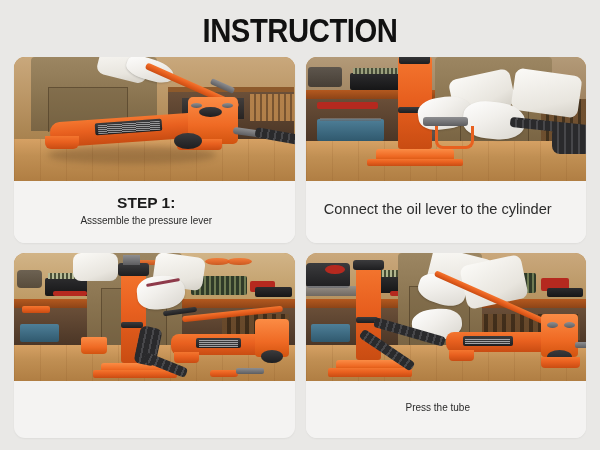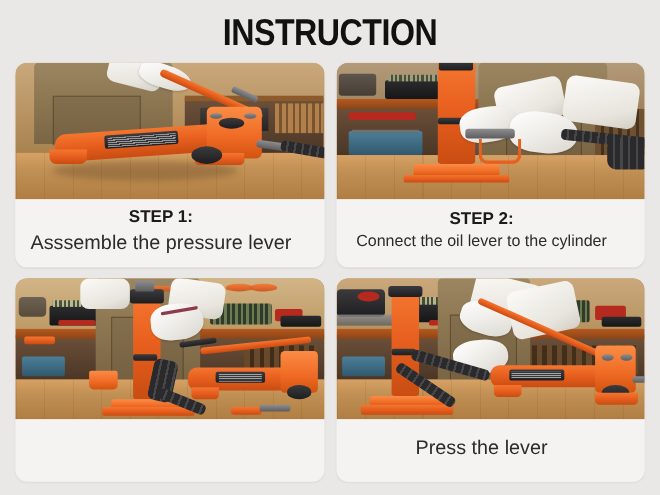--- a/index.html
+++ b/index.html
@@ -70,21 +70,21 @@
     padding: 2px 20px 6px 4px;
     box-sizing: border-box;
   }
   .step-label {
     font-weight: bold;
     font-size: 15.5px;
     color: #1b1b1b;
     line-height: 1.35;
   }
   .step-desc {
-    font-size: 18px;
+    font-size: 10px;
     color: #2b2b2b;
     line-height: 1.3;
     white-space: nowrap;
   }
   .card.wide .step-desc { font-size: 14.6px; }
 
   
   .layer { position: absolute; }
   .wall {
     left: 0; top: 0; width: 100%; height: 62%;
@@ -247,21 +247,20 @@
         <div class="layer glove" style="left:40%;top:32%;width:19%;height:26%;transform:rotate(-8deg);"></div>
         <div class="layer sleeve" style="left:74%;top:12%;width:24%;height:34%;transform:rotate(8deg);"></div>
         <div class="layer glove" style="left:56%;top:36%;width:22%;height:30%;transform:rotate(6deg);"></div>
 
         <div class="layer plate" style="left:42%;top:48%;width:16%;height:8%;border-radius:3px;"></div>
         <div class="layer" style="left:46%;top:56%;width:12%;height:16%;border:3px solid #e8601f;border-top:none;border-radius:0 0 8px 8px;"></div>
         <div class="layer hose" style="left:73%;top:52%;width:28%;height:8%;transform:rotate(6deg);"></div>
         <div class="layer hose" style="left:88%;top:56%;width:14%;height:22%;border-radius:8px;"></div>
       </div>
       <div class="caption">
-        <div class="step-label">STEP 2:</div>
         <div class="step-desc">Connect the oil lever to the cylinder</div>
       </div>
     </div>
 
     <div class="card row2">
       <div class="photo">
         <div class="layer wall" style="height:70%;background:linear-gradient(180deg,#d2b487 0%,#bb9760 60%,#a8834c 100%);"></div>
         <div class="layer bench-under" style="left:0;top:40%;width:100%;height:32%;"></div>
         <div class="layer bench-top" style="top:36%;width:100%;"></div>
 
@@ -359,18 +358,18 @@
         <div class="layer plate" style="left:92%;top:54%;width:4%;height:5%;border-radius:50%;"></div>
         <div class="layer dark-part" style="left:86%;top:76%;width:9%;height:11%;border-radius:50%;"></div>
         <div class="layer orange" style="left:51%;top:76%;width:9%;height:9%;border-radius:0 0 4px 4px;"></div>
         <div class="layer orange" style="left:84%;top:82%;width:14%;height:8%;border-radius:0 0 4px 4px;"></div>
         <div class="layer plate" style="left:96%;top:70%;width:8%;height:5%;border-radius:2px;"></div>
 
         <div class="layer hose" style="left:24%;top:58%;width:26%;height:8%;transform:rotate(16deg);"></div>
         <div class="layer hose" style="left:18%;top:72%;width:22%;height:8%;transform:rotate(34deg);"></div>
       </div>
       <div class="caption">
-        <div class="step-desc">Press the lever</div>
+        <div class="step-desc">Press the tube</div>
       </div>
     </div>
 
   </div>
 </div>
 
 </body></html>

